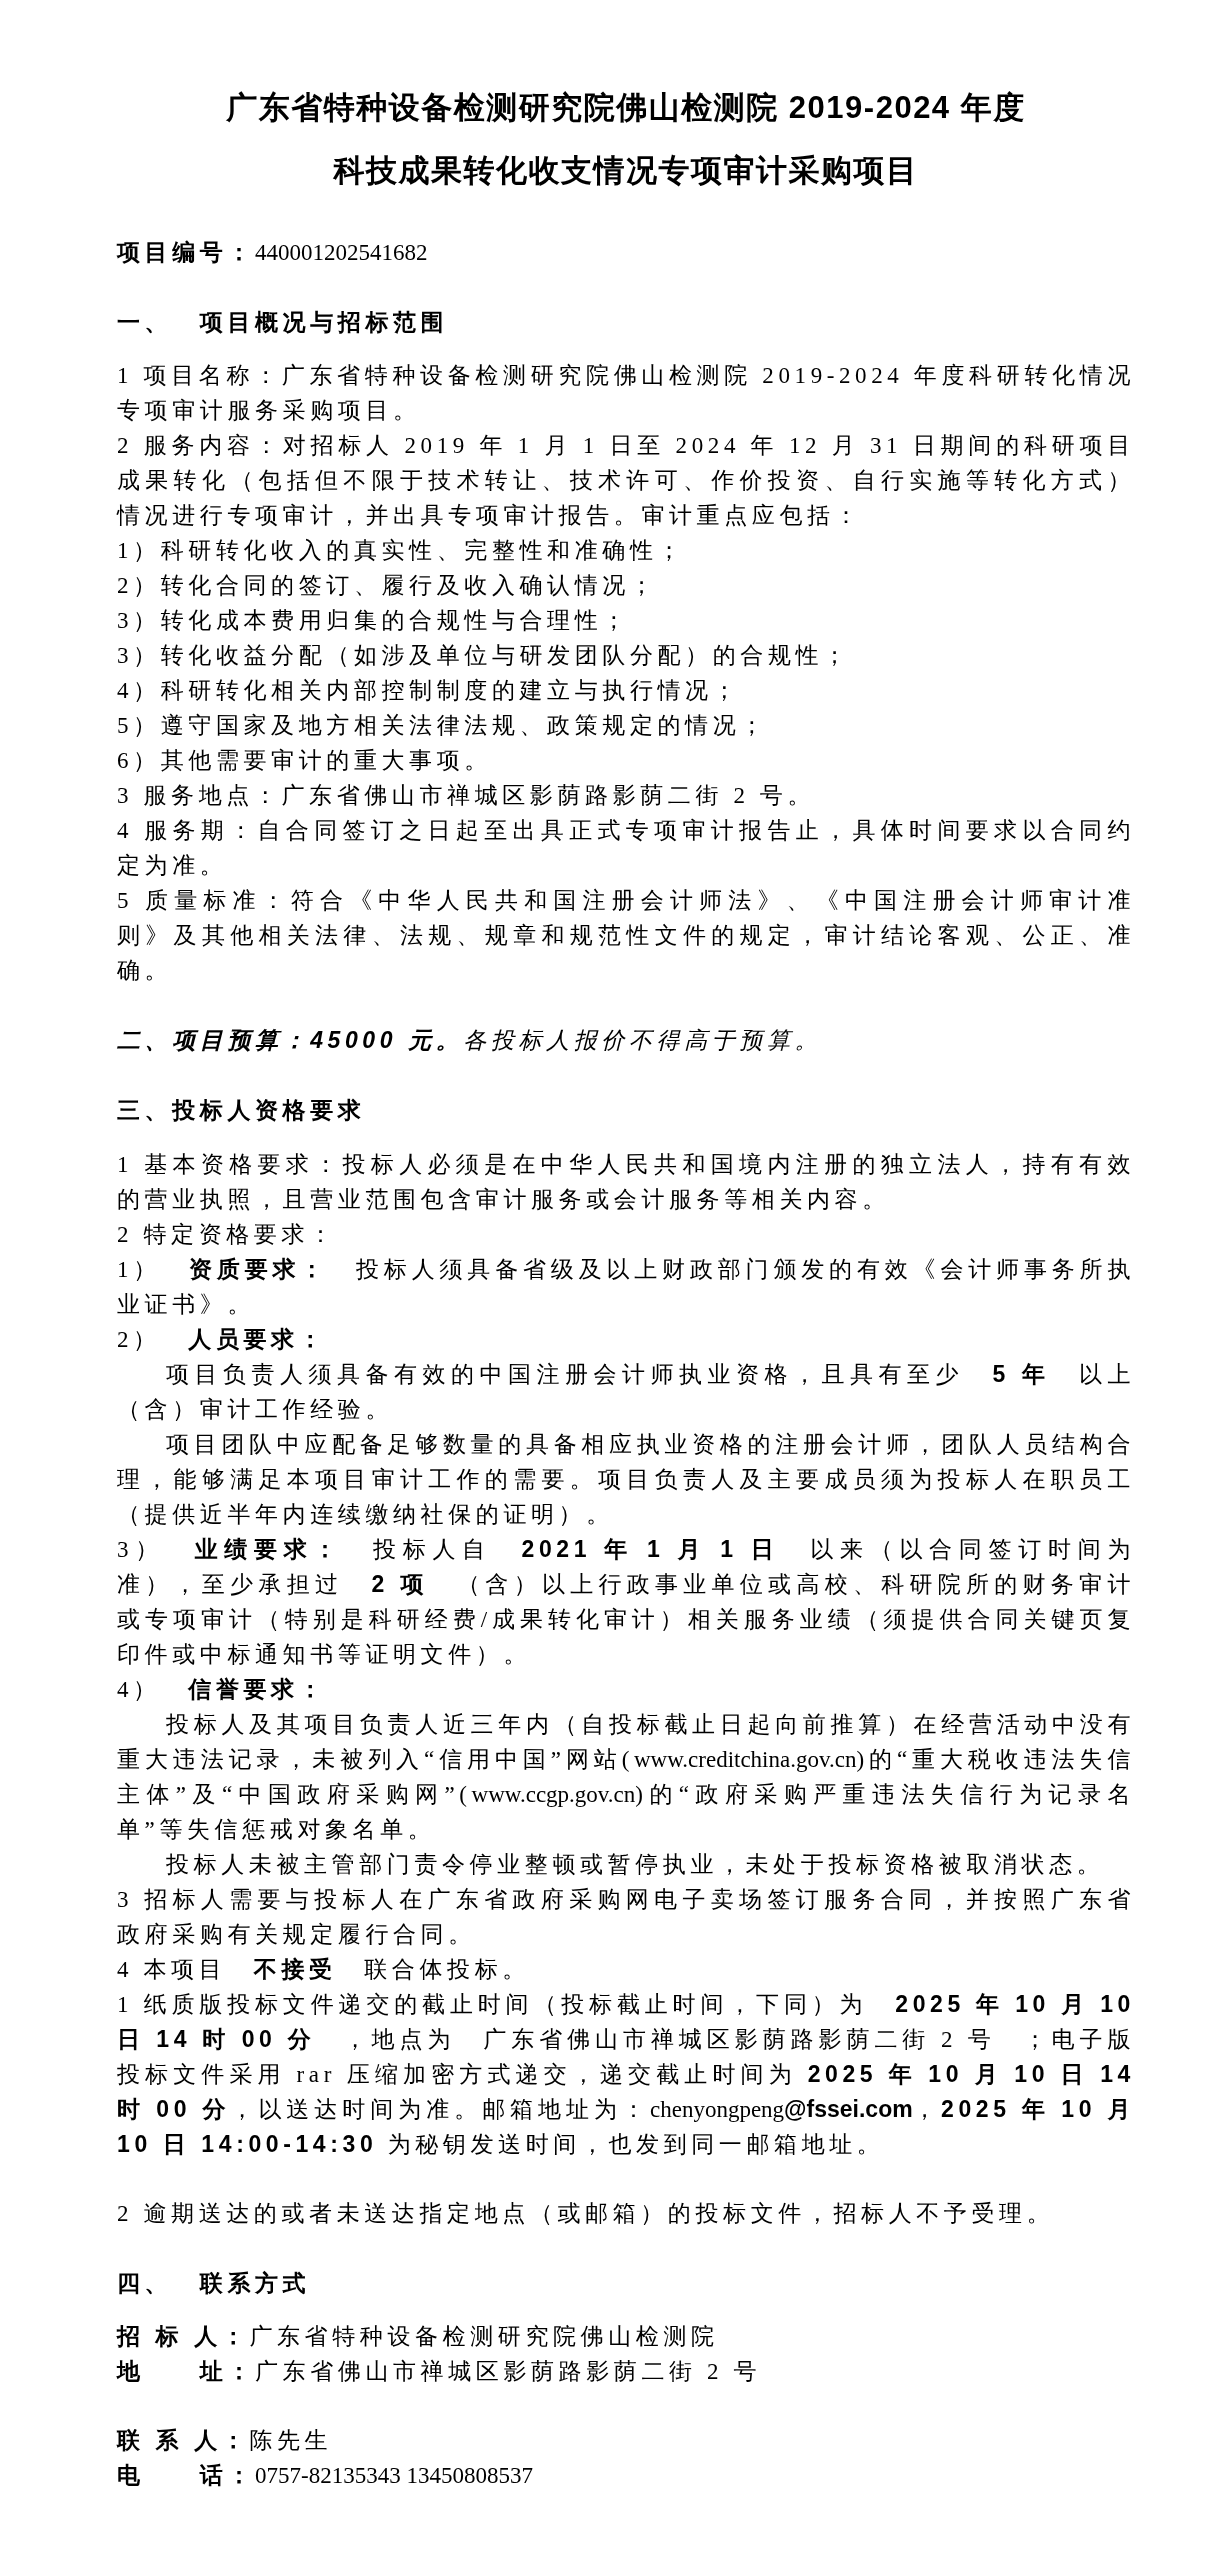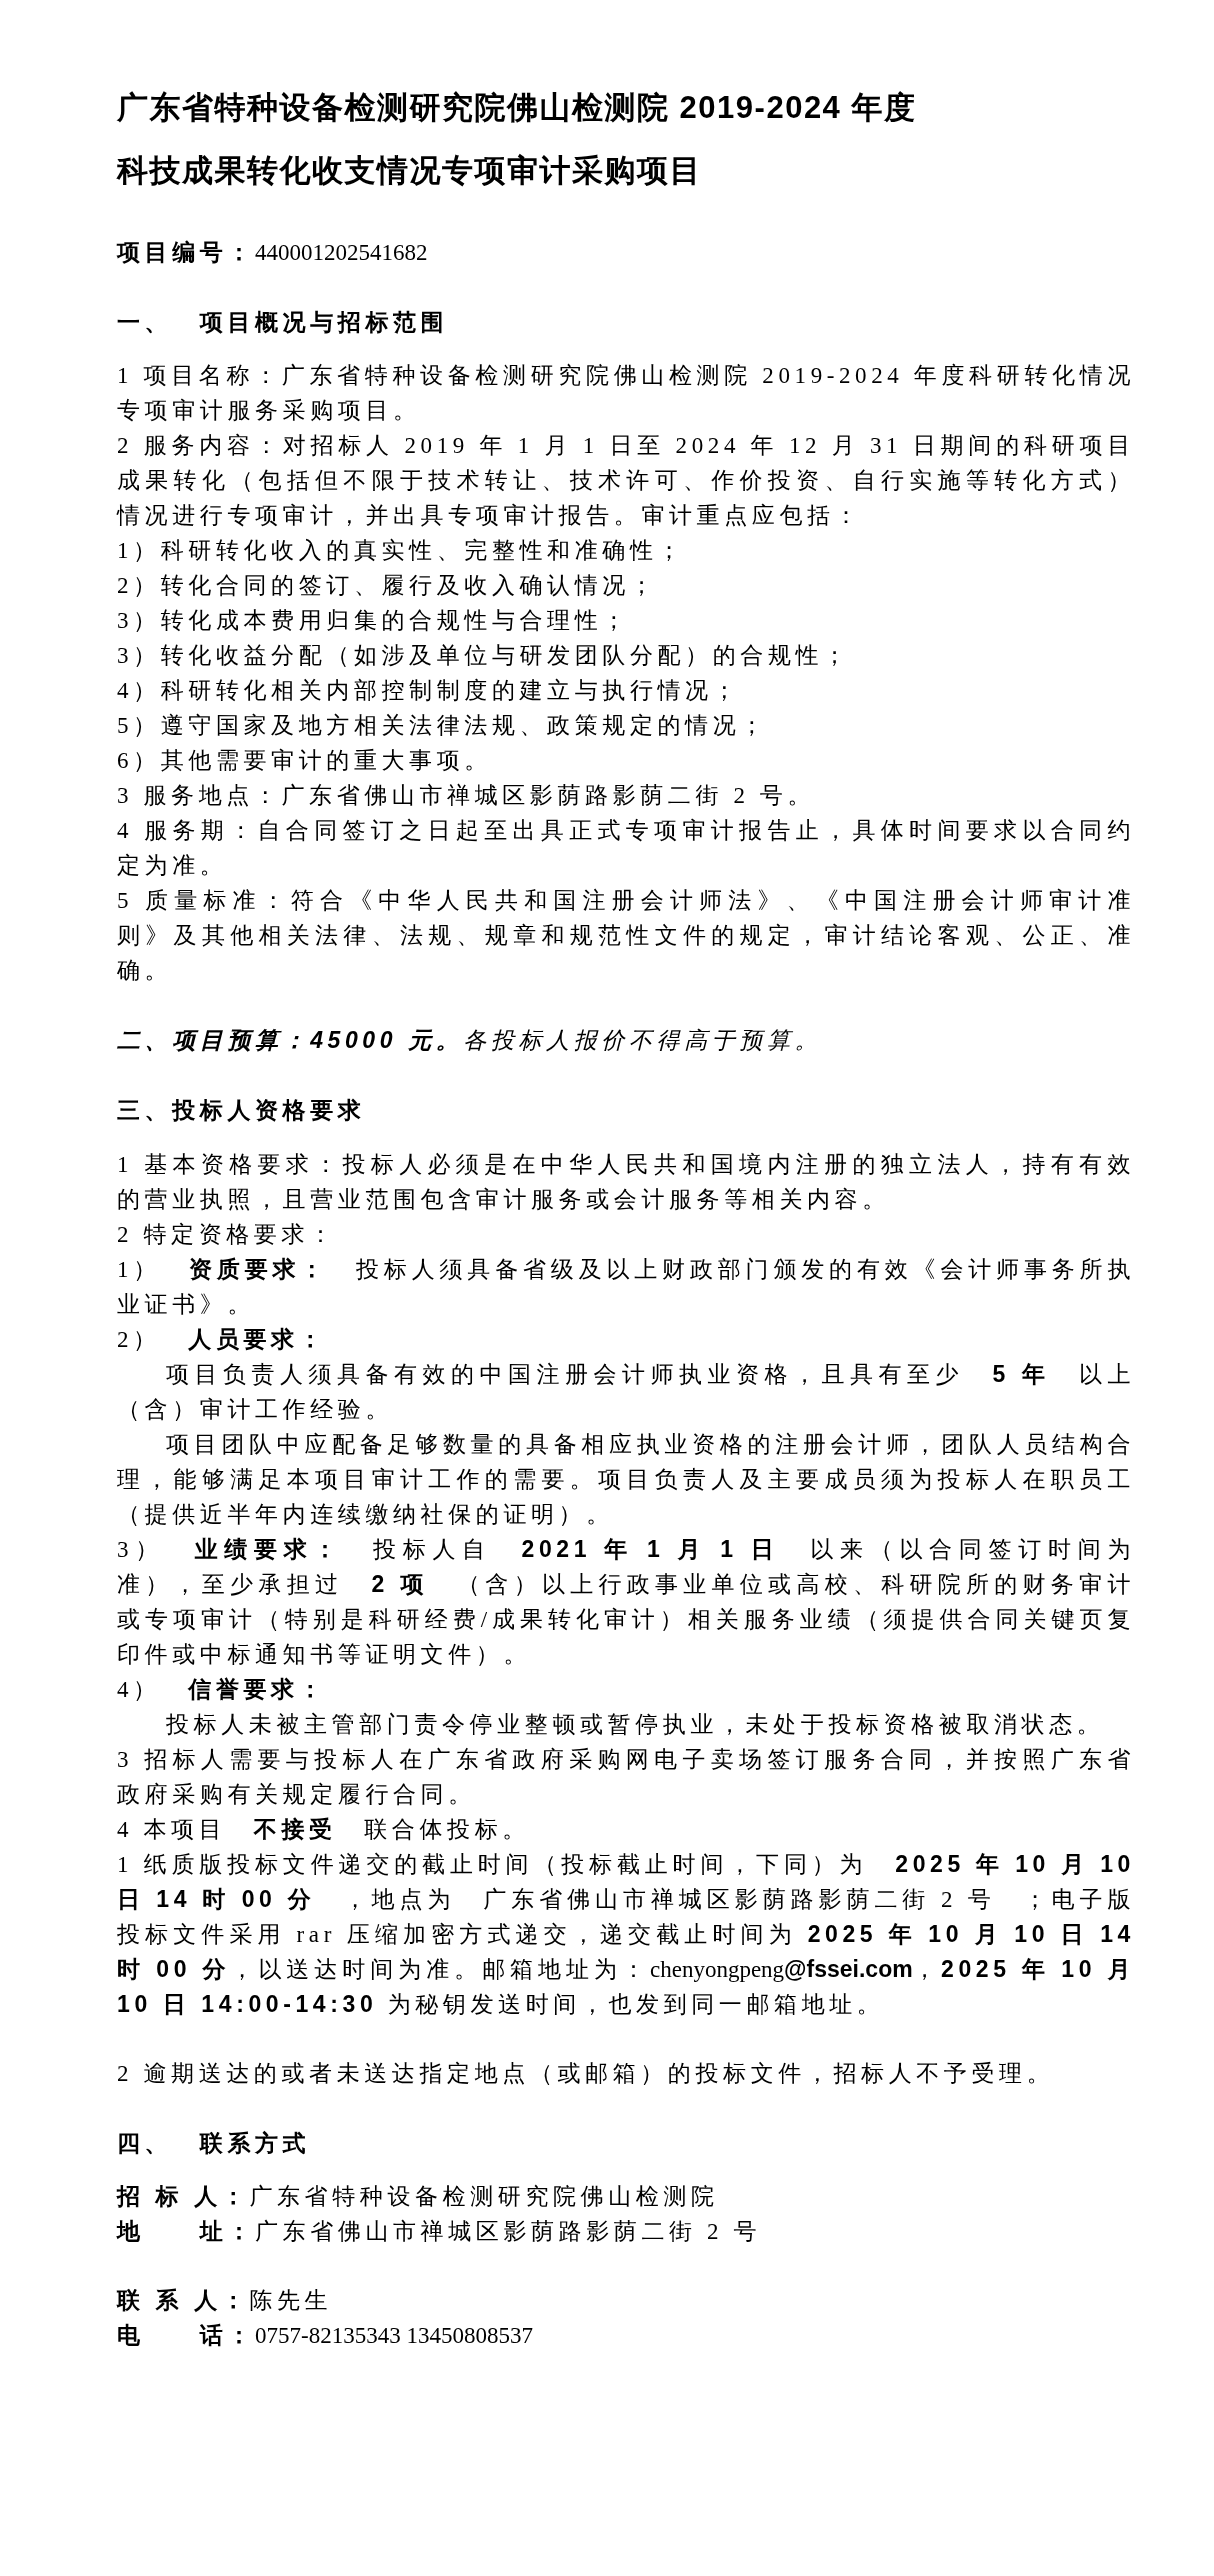--- a/index.html
+++ b/index.html
@@ -6,21 +6,21 @@
   body{
     width:1215px;height:2576px;overflow:hidden;
     font-family:"Liberation Serif","DejaVu Serif",serif;
     color:#000;
   }
   .doc{
     padding:86px 80px 0 117px; 
     box-sizing:border-box;width:1215px;
   }
   .title{
-    text-align:left;
+    text-align:center;
     font-family:"Liberation Sans","DejaVu Sans",sans-serif;
     font-weight:bold;
     font-size:31px;line-height:43px;letter-spacing:1.5px;
   }
   .title-line{margin-bottom:20px;}
   .body-blocks{margin-top:43px;}
   .para, .heading, .contact-line{
     font-size:23px;line-height:35px;letter-spacing:4.6px;
     text-align:justify;
   }
@@ -66,20 +66,21 @@
       <div class="para line-after-gap"><span class="run-bold">二、项目预算：45000 元。</span><span>各投标人报价不得高于预算。</span></div>
       <div class="heading"><span class="run-bold">三、投标人资格要求</span></div>
       <div class="para"><span>1 基本资格要求：投标人必须是在中华人民共和国境内注册的独立法人，持有有效的营业执照，且营业范围包含审计服务或会计服务等相关内容。</span></div>
       <div class="para"><span>2 特定资格要求：</span></div>
       <div class="para"><span>1）　</span><span class="run-bold">资质要求：</span><span>　投标人须具备省级及以上财政部门颁发的有效《会计师事务所执业证书》。</span></div>
       <div class="para"><span>2）　</span><span class="run-bold">人员要求：</span></div>
       <div class="para indent"><span>项目负责人须具备有效的中国注册会计师执业资格，且具有至少</span><span class="run-bold">　5 年　</span><span>以上（含）审计工作经验。</span></div>
       <div class="para indent"><span>项目团队中应配备足够数量的具备相应执业资格的注册会计师，团队人员结构合理，能够满足本项目审计工作的需要。项目负责人及主要成员须为投标人在职员工（提供近半年内连续缴纳社保的证明）。</span></div>
       <div class="para"><span>3）　</span><span class="run-bold">业绩要求：</span><span>　投标人自</span><span class="run-bold">　2021 年 1 月 1 日　</span><span>以来（以合同签订时间为准），至少承担过</span><span class="run-bold">　2 项　</span><span>（含）以上行政事业单位或高校、科研院所的财务审计或专项审计（特别是科研经费/成果转化审计）相关服务业绩（须提供合同关键页复印件或中标通知书等证明文件）。</span></div>
       <div class="para"><span>4）　</span><span class="run-bold">信誉要求：</span></div>
+      <div class="para indent"><span>投标人及其项目负责人近三年内（自投标截止日起向前推算）在经营活动中没有重大违法记录，未被列入“信用中国”网站(</span><span class="run-latin">www.creditchina.gov.cn</span><span>)的“重大税收违法失信主体”及“中国政府采购网”(</span><span class="run-latin">www.ccgp.gov.cn</span><span>)的“政府采购严重违法失信行为记录名单”等失信惩戒对象名单。</span></div>
       <div class="para indent"><span>投标人未被主管部门责令停业整顿或暂停执业，未处于投标资格被取消状态。</span></div>
       <div class="para"><span>3 招标人需要与投标人在广东省政府采购网电子卖场签订服务合同，并按照广东省政府采购有关规定履行合同。</span></div>
       <div class="para"><span>4 本项目</span><span class="run-bold">　不接受　</span><span>联合体投标。</span></div>
       <div class="para"><span>1 纸质版投标文件递交的截止时间（投标截止时间，下同）为</span><span class="run-bold">　2025 年 10 月 10 日 14 时 00 分　</span><span>，地点为　广东省佛山市禅城区影荫路影荫二街 2 号　；电子版投标文件采用 rar 压缩加密方式递交，递交截止时间为 </span><span class="run-bold">2025 年 10 月 10 日 14 时 00 分</span><span>，以送达时间为准。邮箱地址为：</span><span class="run-latin">chenyongpeng</span><span class="run-bold run-latin">@fssei.com</span><span>，</span><span class="run-bold">2025 年 10 月 10 日 14:00-14:30</span><span> 为秘钥发送时间，也发到同一邮箱地址。</span></div>
       <div class="spacer"></div>
       <div class="para"><span>2 逾期送达的或者未送达指定地点（或邮箱）的投标文件，招标人不予受理。</span></div>
       <div class="heading"><span class="run-bold">四、　联系方式</span></div>
       <div class="para"><span class="run-bold">招 标 人：</span><span>广东省特种设备检测研究院佛山检测院</span></div>
       <div class="para"><span class="run-bold">地　　址：</span><span>广东省佛山市禅城区影荫路影荫二街 2 号</span></div>
       <div class="spacer"></div>

